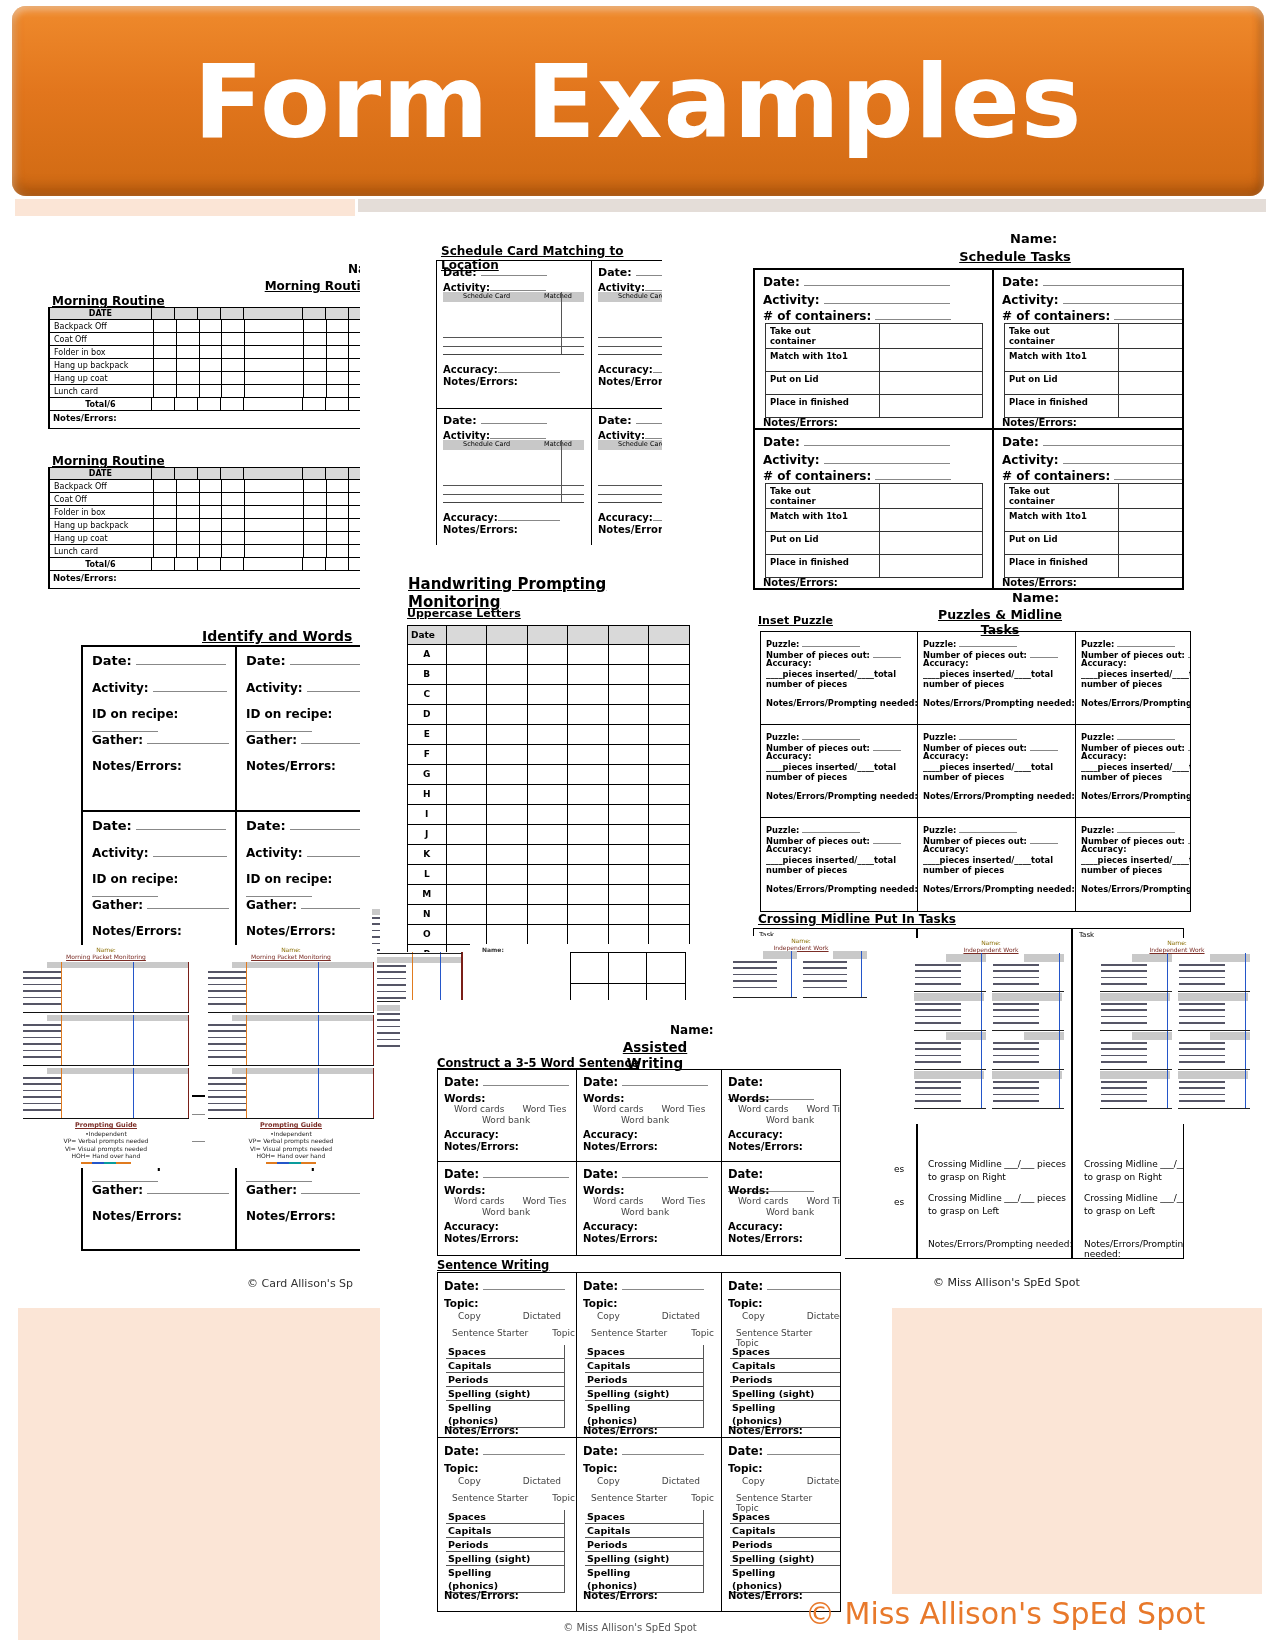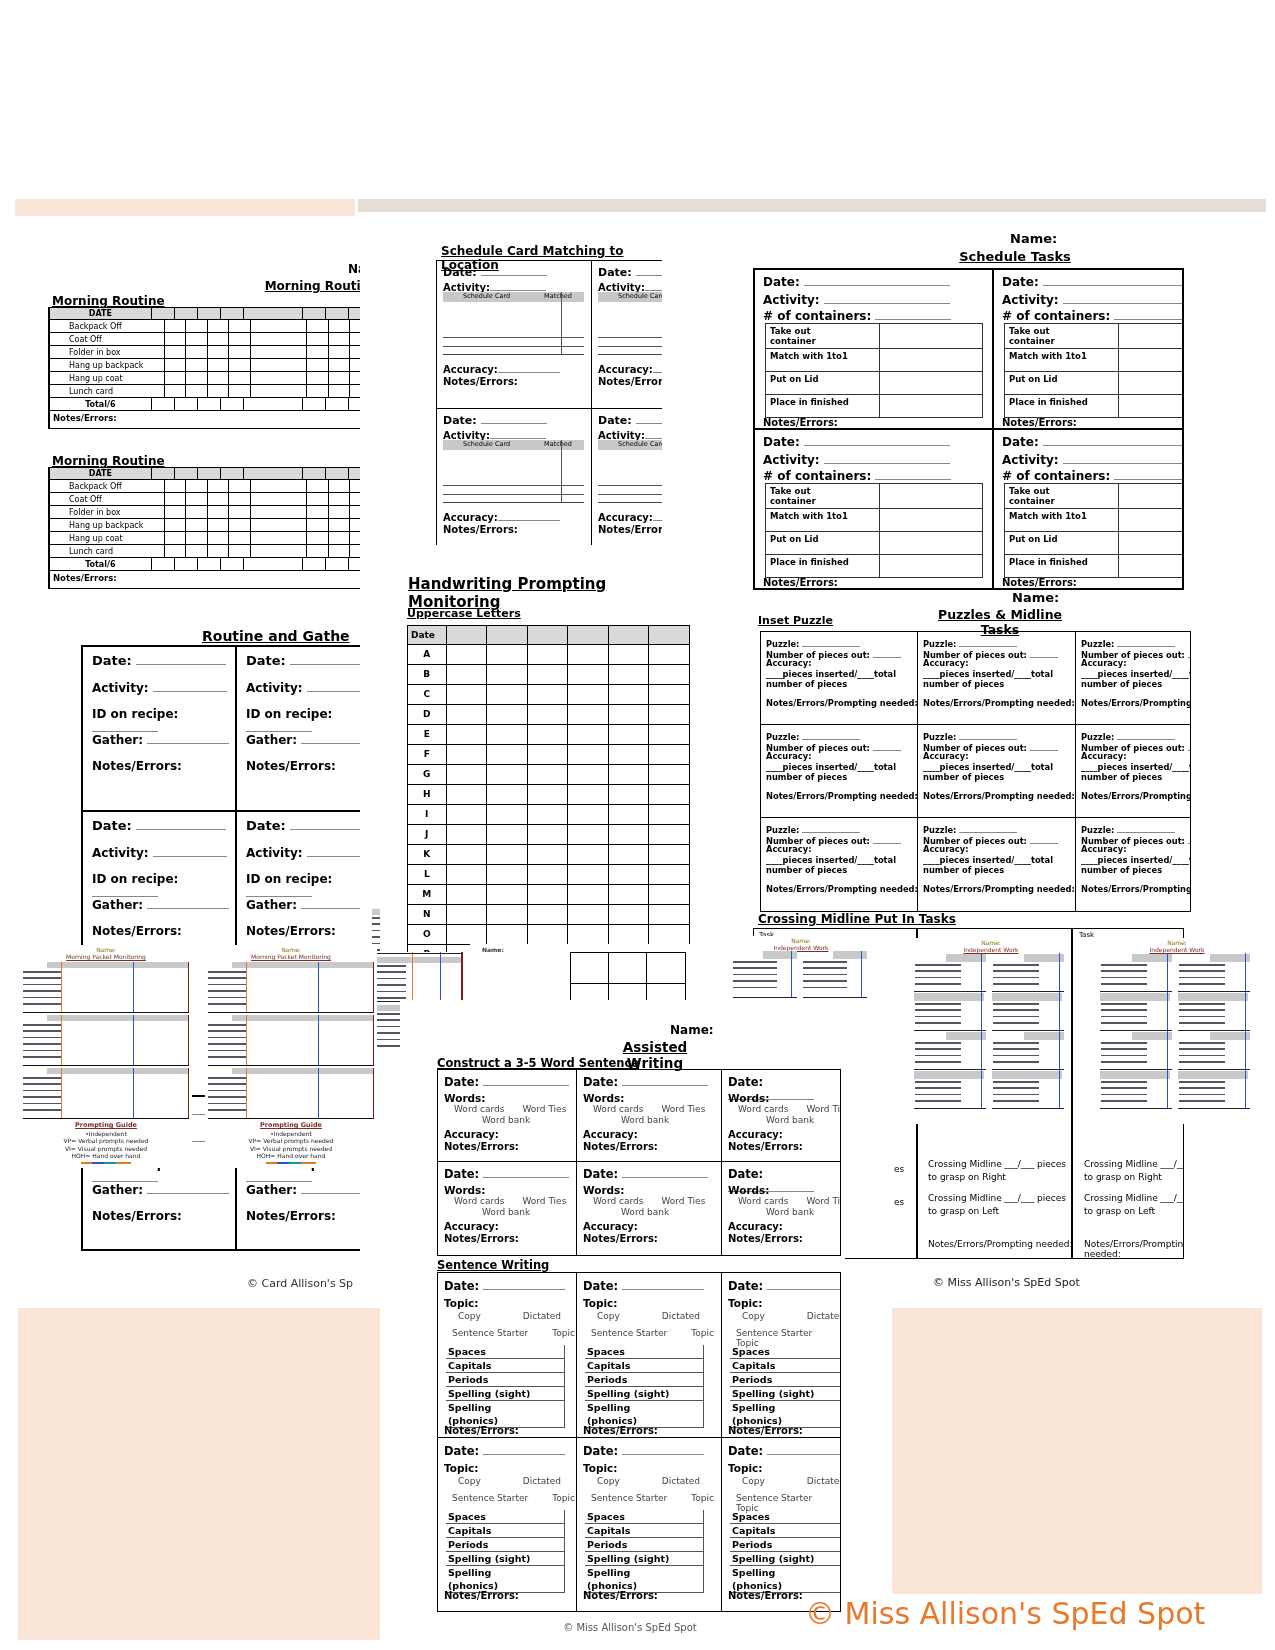--- a/index.html
+++ b/index.html
@@ -14,21 +14,21 @@
   .banner{left:12px;top:6px;width:1252px;height:190px;border-radius:14px;
     background:linear-gradient(180deg,#ef8a2c 0%,#e2761d 45%,#d06a13 100%);
     box-shadow:inset 0 5px 7px rgba(255,255,255,.35),inset 0 -10px 12px rgba(110,50,0,.33),
                inset 5px 0 7px rgba(255,215,170,.25),inset -5px 0 7px rgba(110,50,0,.28);
     display:flex;align-items:center;justify-content:center}
   .banner span{font-size:102px;font-weight:800;color:#fff;letter-spacing:1px}
   
   .mrt{position:absolute;border:1.5px solid #000;border-left:2.5px solid #000;background:#fff}
   .mr{display:flex;border-bottom:1px solid #000;height:12px;align-items:stretch}
   .mr.hdr{height:11px;background:#d9d9d9}
-  .ml{width:110px;border-right:1px solid #000;font-size:8px;padding-left:19px;display:flex;align-items:center}
+  .ml{width:110px;border-right:1px solid #000;font-size:8px;padding-left:4px;display:flex;align-items:center}
   .mr.hdr .ml{font-weight:bold;justify-content:center;padding-left:0}
   .ml.ctr{justify-content:center;padding-left:0;font-weight:bold}
   .mc{width:24px;border-right:1px solid #000}
   .mc:nth-child(6){width:64px}
   .mnotes{height:15px;font-size:8.5px;font-weight:bold;padding:2px 0 0 3px}
   
   .scbox{position:absolute;border:1.5px solid #000;display:grid;grid-template-columns:155px 225px;grid-template-rows:148px 148px}
   .scq{position:relative;border-right:1.5px solid #000;border-bottom:1.5px solid #000}
   .scq:nth-child(2n){border-right:none}.scq:nth-child(n+3){border-bottom:none}
   .schead{position:absolute;left:6px;top:31px;width:141px;height:10px;background:#c8c8c8;font-size:6.5px;display:flex;justify-content:space-between;padding:0 12px 0 20px;box-sizing:border-box}
@@ -94,20 +94,23 @@
 </head>
 <body>
 
 <div id="canvas">
 
   <div class="abs" style="left:15px;top:199px;width:340px;height:17px;background:#fbe5d6"></div>
   <div class="abs" style="left:358px;top:199px;width:908px;height:13px;background:#d8cfc7;opacity:.7"></div>
   <div class="abs" style="left:18px;top:1308px;width:362px;height:332px;background:#fbe5d6"></div>
   <div class="abs" style="left:892px;top:1308px;width:370px;height:286px;background:#fbe5d6"></div>
 
+  <div class="abs banner">
+    <span>Form Examples</span>
+  </div>
 
   <div class="abs" style="left:30px;top:225px;width:330px;height:372px;overflow:hidden">
     <div class="abs b" style="left:318px;top:37px;font-size:12px">Name:</div>
     <div class="abs b u ctrtx" style="left:222px;top:54px;width:138px;font-size:12px">Morning Routine</div>
 
     <div class="abs b u" style="left:22px;top:69px;font-size:12px">Morning Routine</div>
     <div class="mrt" style="left:18px;top:82px;width:322px">
       <div class="mr hdr">
           <div class="ml">DATE</div>
           <div class="mc"></div>
@@ -546,21 +549,21 @@
           <div class="pkr" style="height:22px">
               <div class="pkl">Place in finished</div>
             </div>
         </div>
         <div class="abs b" style="left:8px;top:147px;font-size:10px">Notes/Errors:</div>
       </div>
     </div>
   </div>
 
   <div class="abs" style="left:30px;top:600px;width:330px;height:700px;overflow:hidden">
-    <div class="abs b u" style="left:172px;top:28px;font-size:14px">Routine and Gathe</div>
+    <div class="abs b u" style="left:172px;top:28px;font-size:14px">Identify and Words</div>
     <div class="idbox" style="left:51px;top:45px;width:312px;height:602px">
       <div class="idq">
         <div class="abs b" style="left:9px;top:6px;font-size:13px"><span>Date:</span> <span class="bl" style="width:90px"></span></div>
         <div class="abs b" style="left:9px;top:34px;font-size:12px"><span>Activity:</span> <span class="bl" style="width:74px"></span></div>
         <div class="abs b" style="left:9px;top:60px;font-size:12px"><span>ID on recipe:</span> <span class="bl" style="width:66px"></span></div>
         <div class="abs b" style="left:9px;top:86px;font-size:12px"><span>Gather:</span> <span class="bl" style="width:82px"></span></div>
         <div class="abs b" style="left:9px;top:112px;font-size:12px">Notes/Errors:</div>
       </div>
         <div class="idq">
         <div class="abs b" style="left:9px;top:6px;font-size:13px"><span>Date:</span> <span class="bl" style="width:90px"></span></div>

